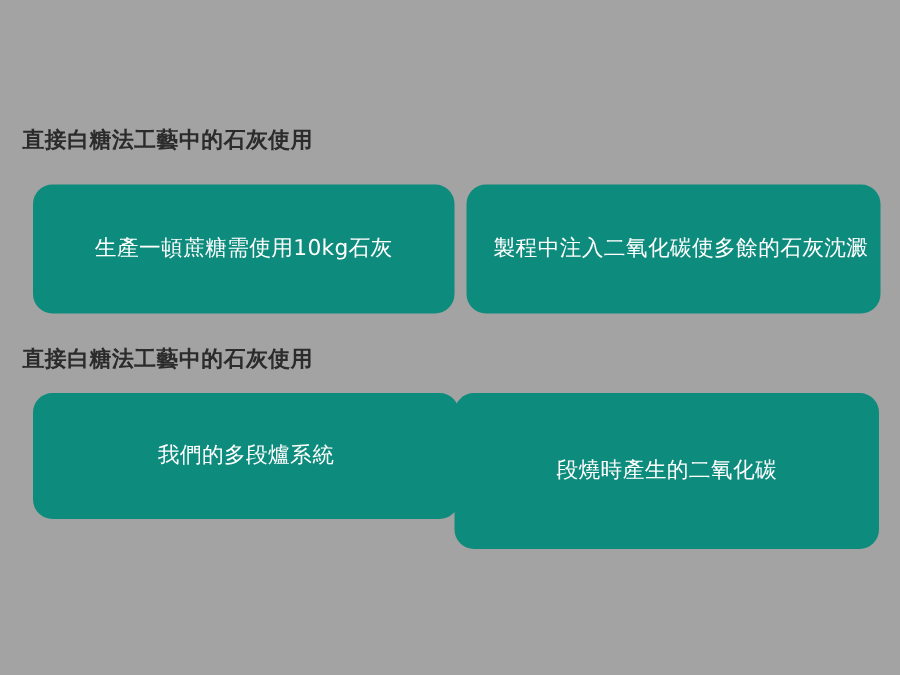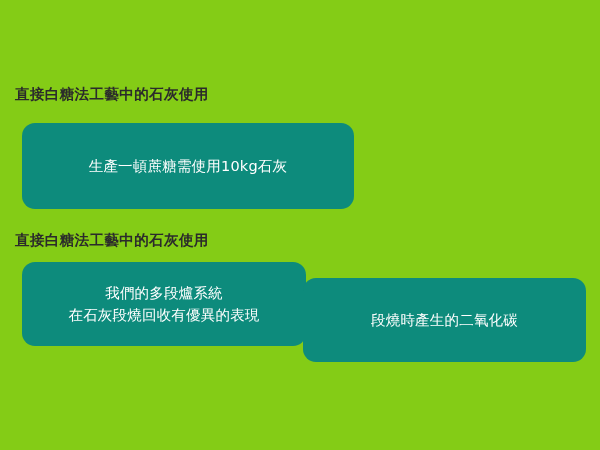--- a/index.html
+++ b/index.html
@@ -12,21 +12,21 @@
     width: 600px;
     height: 450px;
     overflow: hidden;
     font-family: "DejaVu Sans", "Liberation Sans", sans-serif;
     -webkit-font-smoothing: antialiased;
   }
   #slide {
     position: relative;
     width: 600px;
     height: 450px;
-    background: #84cc16;
+    background: #a3a3a3;
   }
 
   
   .section-heading {
     position: absolute;
     left: 15px;
     font-size: 14.5px;
     font-weight: 700;
     color: #2b2b2b;
     letter-spacing: 0.4px;
@@ -63,21 +63,21 @@
   }
   .card .line.accent .arrow {
     font-weight: 700;
     margin-right: 1px;
   }
 
   
   #card-lime-usage {
     left: 22px;
     top: 123px;
-    width: 332px;
+    width: 281px;
     height: 86px;
   }
   #card-co2-inject {
     left: 311px;
     top: 123px;
     width: 276px;
     height: 86px;
   }
   #card-co2-inject .line {
     
@@ -87,45 +87,47 @@
 
   
   #card-furnace-advantage {
     left: 22px;
     top: 262px;
     width: 284px;
     height: 84px;
   }
   #card-co2-return {
     left: 303px;
-    top: 278px;
+    top: 262px;
     width: 283px;
-    height: 84px;
+    height: 104px;
   }
   #card-co2-return .line,
   #card-furnace-advantage .line {
     line-height: 22px;
   }
 </style>
 </head>
 <body>
 
 <div id="slide">
 
   <div class="section-heading" id="heading-1">直接白糖法工藝中的石灰使用</div>
 
   <div class="card" id="card-lime-usage">
     <div class="line">生產一頓蔗糖需使用10kg石灰</div>
   </div>
 
+  <div class="card" id="card-co2-inject">
+    <div class="line">製程中注入二氧化碳使多餘的石灰沈澱</div>
+  </div>
 
   <div class="section-heading" id="heading-2">直接白糖法工藝中的石灰使用</div>
 
   <div class="card" id="card-furnace-advantage">
     <div class="line">我們的多段爐系統</div>
-    <div class="line">在石灰段燒回收有優異的表現</div>
   </div>
 
   <div class="card" id="card-co2-return">
     <div class="line">段燒時產生的二氧化碳</div>
   </div>
 
 </div>
 
 </body></html>

